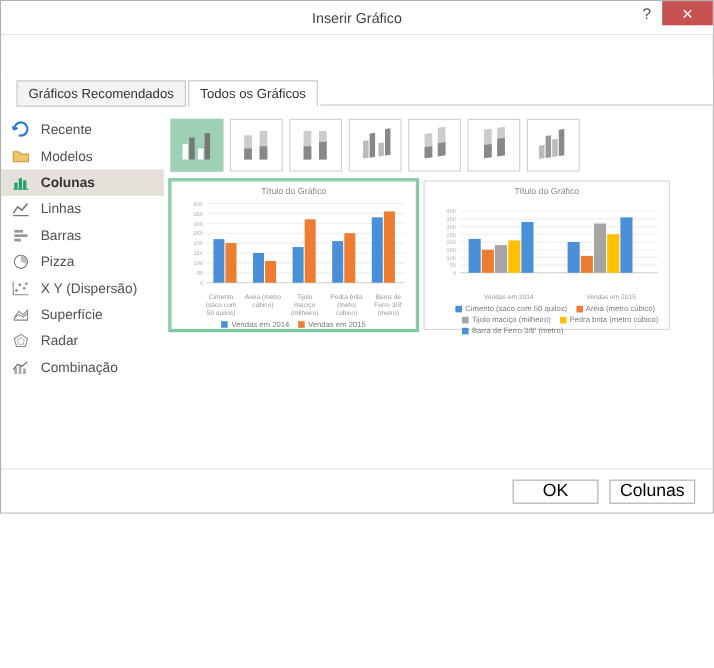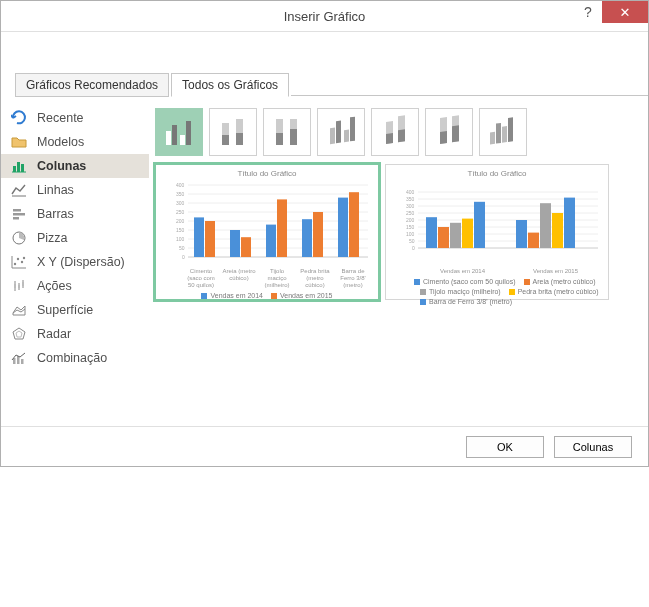--- a/index.html
+++ b/index.html
@@ -30,21 +30,21 @@
   .preview { width:224px; height:136px; border:1px solid #d6d6d6; background:#fff; position:relative; padding:4px 6px 4px 6px; box-sizing:border-box; }
   .preview.selected { outline:2px solid #7ec9a2; outline-offset:0; border-color:#7ec9a2; }
   .preview .ptitle { text-align:center; font-size:8px; color:#888; height:10px; }
   .plotarea { width:100%; height:86px; }
   .legend { font-size:7px; color:#7a7a7a; text-align:center; margin-top:2px; line-height:10px; }
   .legend .sw { display:inline-block; width:6px; height:6px; margin:0 3px 0 6px; vertical-align:middle; }
   .legend .sw:first-child { margin-left:0; }
   .xlabels { display:flex; justify-content:space-around; font-size:6px; color:#999; line-height:7px; }
   .xlabels span { width:34px; text-align:center; }
   .footer { height:40px; border-top:1px solid #e0e0e0; display:flex; align-items:center; justify-content:flex-end; gap:10px; padding-right:16px; box-sizing:border-box; }
-  .footer button { width:78px; height:22px; font-size:11px; background:#fdfdfd; border:1px solid #adadad; }
+  .footer button { width:78px; height:22px; font-size:16px; background:#fdfdfd; border:1px solid #adadad; }
 </style>
 </head>
 <body>
 
 <div class="win">
 
   <div class="titlebar">
     <div class="title">Inserir Gráfico</div>
     <div class="ctrls">
       <div class="help">?</div>
@@ -122,33 +122,20 @@
             <svg viewBox="0 0 16 16">
               <circle cx="4" cy="10" r="1.2" fill="#888"></circle>
               <circle cx="7" cy="5" r="1.2" fill="#888"></circle>
               <circle cx="11" cy="8" r="1.2" fill="#888"></circle>
               <circle cx="13" cy="4" r="1.2" fill="#888"></circle>
               <line x1="1" y1="14" x2="15" y2="14" stroke="#888"></line>
               <line x1="1" y1="2" x2="1" y2="14" stroke="#888"></line>
             </svg>
           </span>
         <span class="lbl">X Y (Dispersão)</span>
-      </div>
-      <div class="item">
-        <span class="icon">
-            <svg viewBox="0 0 16 16">
-              <line x1="4" y1="3" x2="4" y2="13" stroke="#888"></line>
-              <line x1="8" y1="5" x2="8" y2="12" stroke="#888"></line>
-              <line x1="12" y1="2" x2="12" y2="10" stroke="#888"></line>
-              <rect x="3" y="6" width="2" height="4" fill="#bbb"></rect>
-              <rect x="7" y="7" width="2" height="3" fill="#bbb"></rect>
-              <rect x="11" y="4" width="2" height="4" fill="#bbb"></rect>
-            </svg>
-          </span>
-        <span class="lbl">Ações</span>
       </div>
       <div class="item">
         <span class="icon">
             <svg viewBox="0 0 16 16">
               <path d="M2 11 L6 5 L10 8 L14 4 L14 13 L2 13 Z" fill="none" stroke="#888"></path>
               <path d="M2 11 L6 8 L10 10 L14 7" fill="none" stroke="#888"></path>
             </svg>
           </span>
         <span class="lbl">Superfície</span>
       </div>

